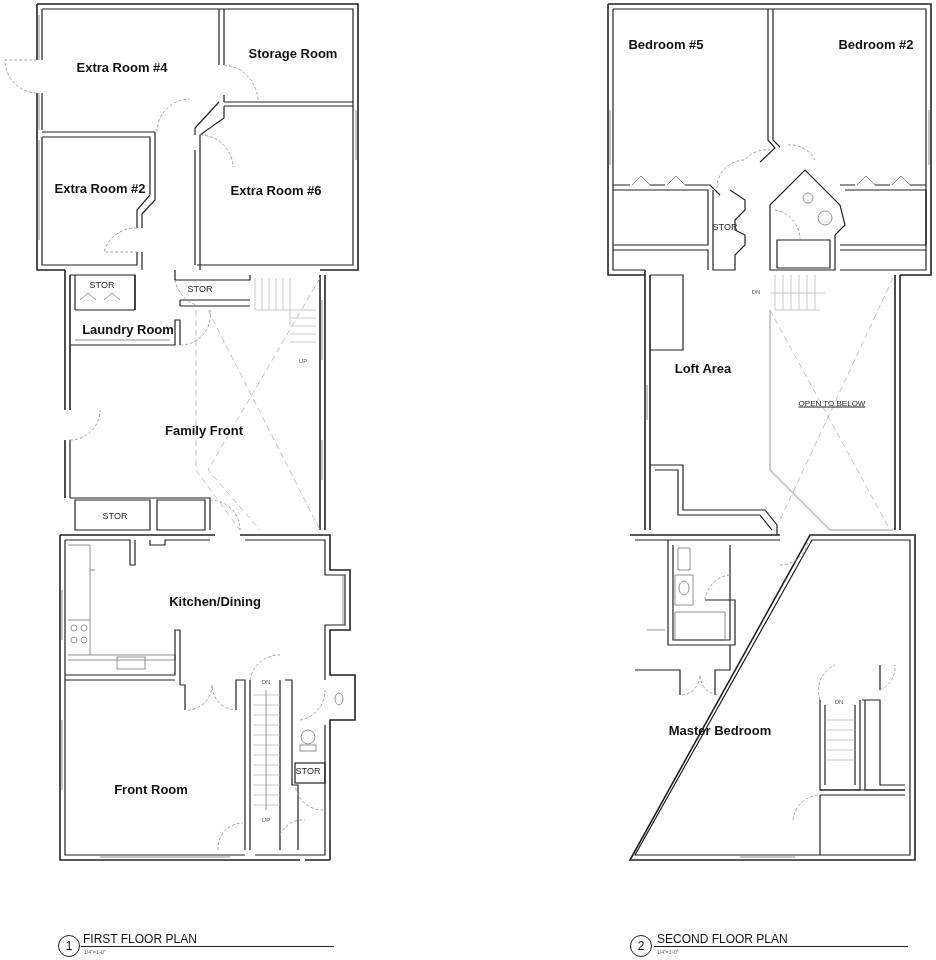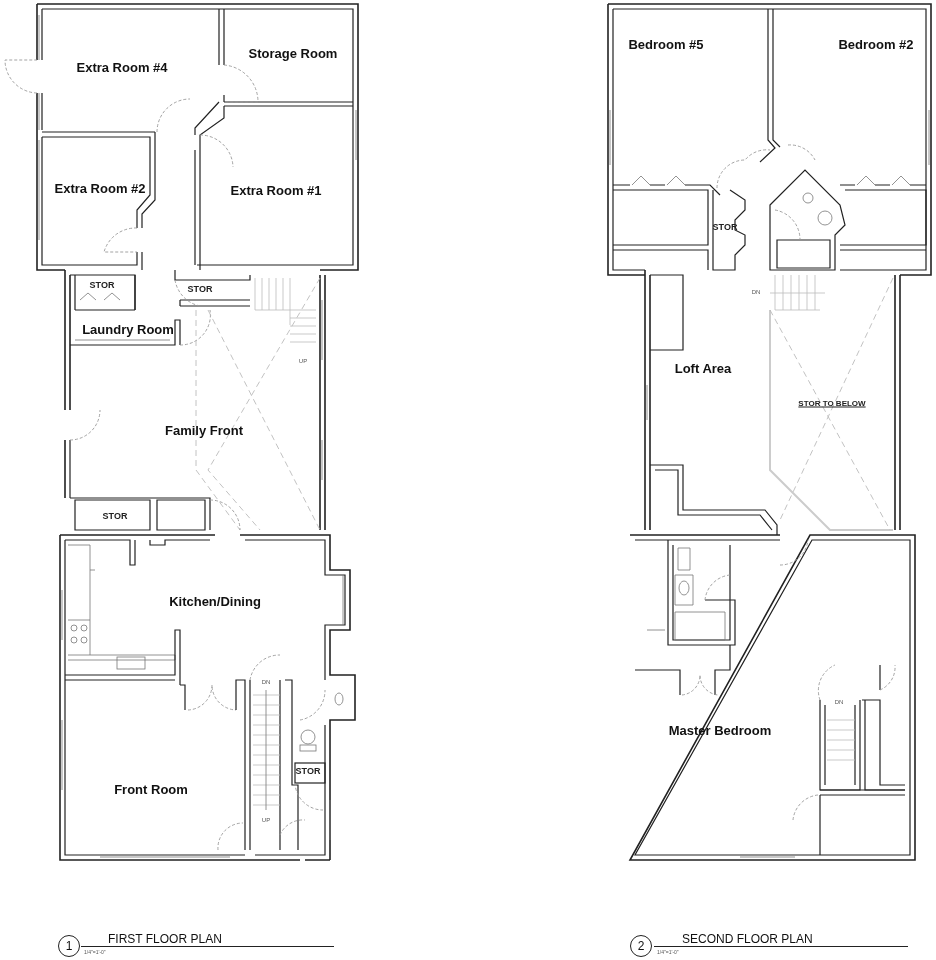--- a/index.html
+++ b/index.html
@@ -6,25 +6,25 @@
   body{width:936px;height:960px;position:relative;overflow:hidden;font-family:"Liberation Sans","DejaVu Sans",sans-serif;}
   svg{position:absolute;left:0;top:0;}
   .wall{fill:none;stroke:#222;stroke-width:1.6;}
   .wall2{fill:none;stroke:#222;stroke-width:1.2;}
   .thin{fill:none;stroke:#777;stroke-width:0.8;}
   .light{fill:none;stroke:#bbb;stroke-width:0.8;}
   .dash{fill:none;stroke:#999;stroke-width:0.9;stroke-dasharray:3 2;}
   .dashl{fill:none;stroke:#bbb;stroke-width:0.9;stroke-dasharray:6 4;}
   .openline{fill:none;stroke:#ccc;stroke-width:2;}
   .label{position:absolute;font-weight:bold;font-size:13px;color:#111;white-space:nowrap;transform:translate(-50%,-50%);}
-  .small{position:absolute;font-size:9px;color:#222;white-space:nowrap;transform:translate(-50%,-50%);font-weight:bold;}
+  .small{position:absolute;font-size:9px;color:#222;white-space:nowrap;transform:translate(-50%,-50%);}
   .tiny{position:absolute;font-size:6px;color:#555;white-space:nowrap;transform:translate(-50%,-50%);}
   .under{text-decoration:underline;font-size:8px;}
   .circ{position:absolute;width:20px;height:20px;border:1.3px solid #222;border-radius:50%;font-size:12px;text-align:center;line-height:20px;color:#111;}
-  .ttl{position:absolute;font-size:12px;color:#111;white-space:nowrap;margin-left:25px;}
+  .ttl{position:absolute;font-size:12px;color:#111;white-space:nowrap;}
   .scale{position:absolute;font-size:5px;color:#555;white-space:nowrap;}
   .rule{position:absolute;height:1.4px;background:#222;}
 </style>
 </head>
 <body>
 
 <svg width="936" height="960" viewBox="0 0 936 960">
 
   <g>
 
@@ -164,21 +164,21 @@
     <path class="wall2" d="M820,790 H905 M820,795 H905 M820,795 V855 M815,820"></path>
     <path class="dash" d="M793,820 A28,28 0 0 1 818,795"></path>
     <path class="thin" d="M740,857 H795 M647,630 H665"></path>
   </g>
 </svg>
 
 <div>
   <div class="label" style="left:122px;top:67px">Extra Room #4</div>
   <div class="label" style="left:293px;top:53px">Storage Room</div>
   <div class="label" style="left:100px;top:188px">Extra Room #2</div>
-  <div class="label" style="left:276px;top:190px">Extra Room #1</div>
+  <div class="label" style="left:276px;top:190px">Extra Room #6</div>
   <div class="label" style="left:128px;top:329px">Laundry Room</div>
   <div class="label" style="left:204px;top:430px">Family Front</div>
   <div class="label" style="left:215px;top:601px">Kitchen/Dining</div>
   <div class="label" style="left:151px;top:789px">Front Room</div>
 
   <div class="small" style="left:102px;top:285px">STOR</div>
   <div class="small" style="left:200px;top:289px">STOR</div>
   <div class="small" style="left:115px;top:516px">STOR</div>
   <div class="small" style="left:308px;top:771px">STOR</div>
   <div class="tiny" style="left:303px;top:361px">UP</div>
@@ -187,21 +187,21 @@
 </div>
 
 <div>
   <div class="label" style="left:666px;top:44px">Bedroom #5</div>
   <div class="label" style="left:876px;top:44px">Bedroom #2</div>
   <div class="label" style="left:703px;top:368px">Loft Area</div>
   <div class="label" style="left:720px;top:730px">Master Bedroom</div>
 
   <div class="small" style="left:725px;top:227px">STOR</div>
   <div class="tiny" style="left:756px;top:292px">DN</div>
-  <div class="small under" style="left:832px;top:403px">STOR TO BELOW</div>
+  <div class="small under" style="left:832px;top:403px">OPEN TO BELOW</div>
   <div class="tiny" style="left:839px;top:702px">DN</div>
 </div>
 
 <div>
   <div class="circ" style="left:58px;top:935px">1</div>
   <div class="ttl" style="left:83px;top:932px">FIRST FLOOR PLAN</div>
   <div class="rule" style="left:81px;top:946px;width:253px"></div>
   <div class="scale" style="left:84px;top:949px">1/4"=1'-0"</div>
 </div>
 <div>

